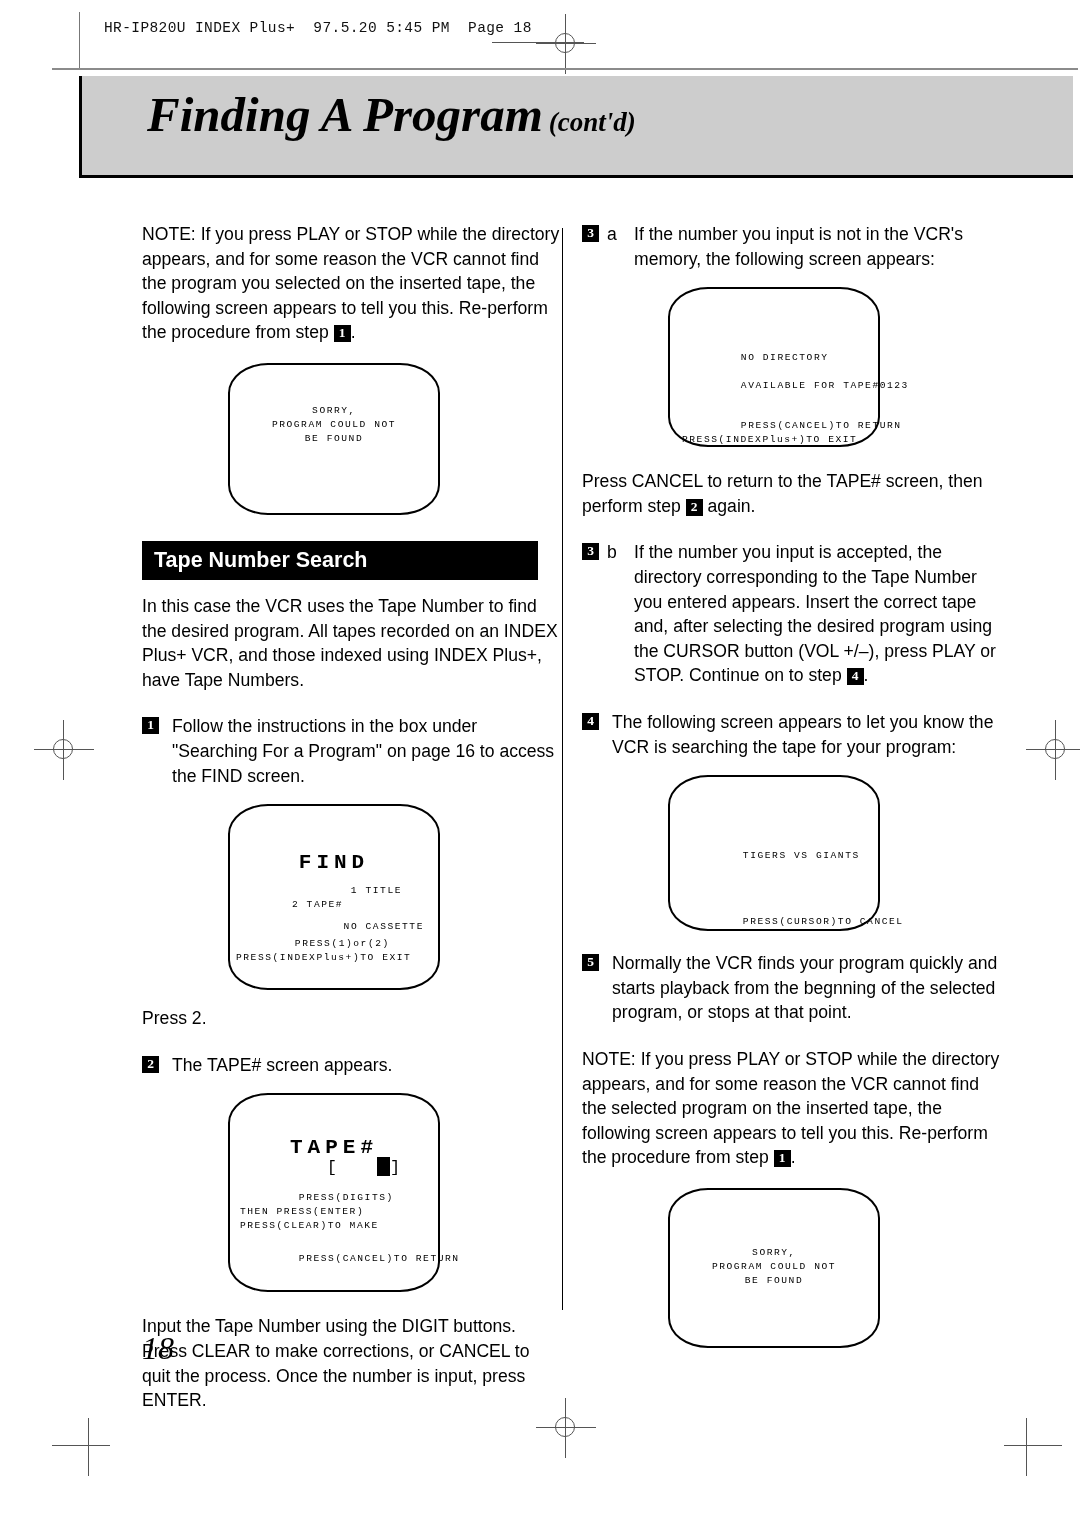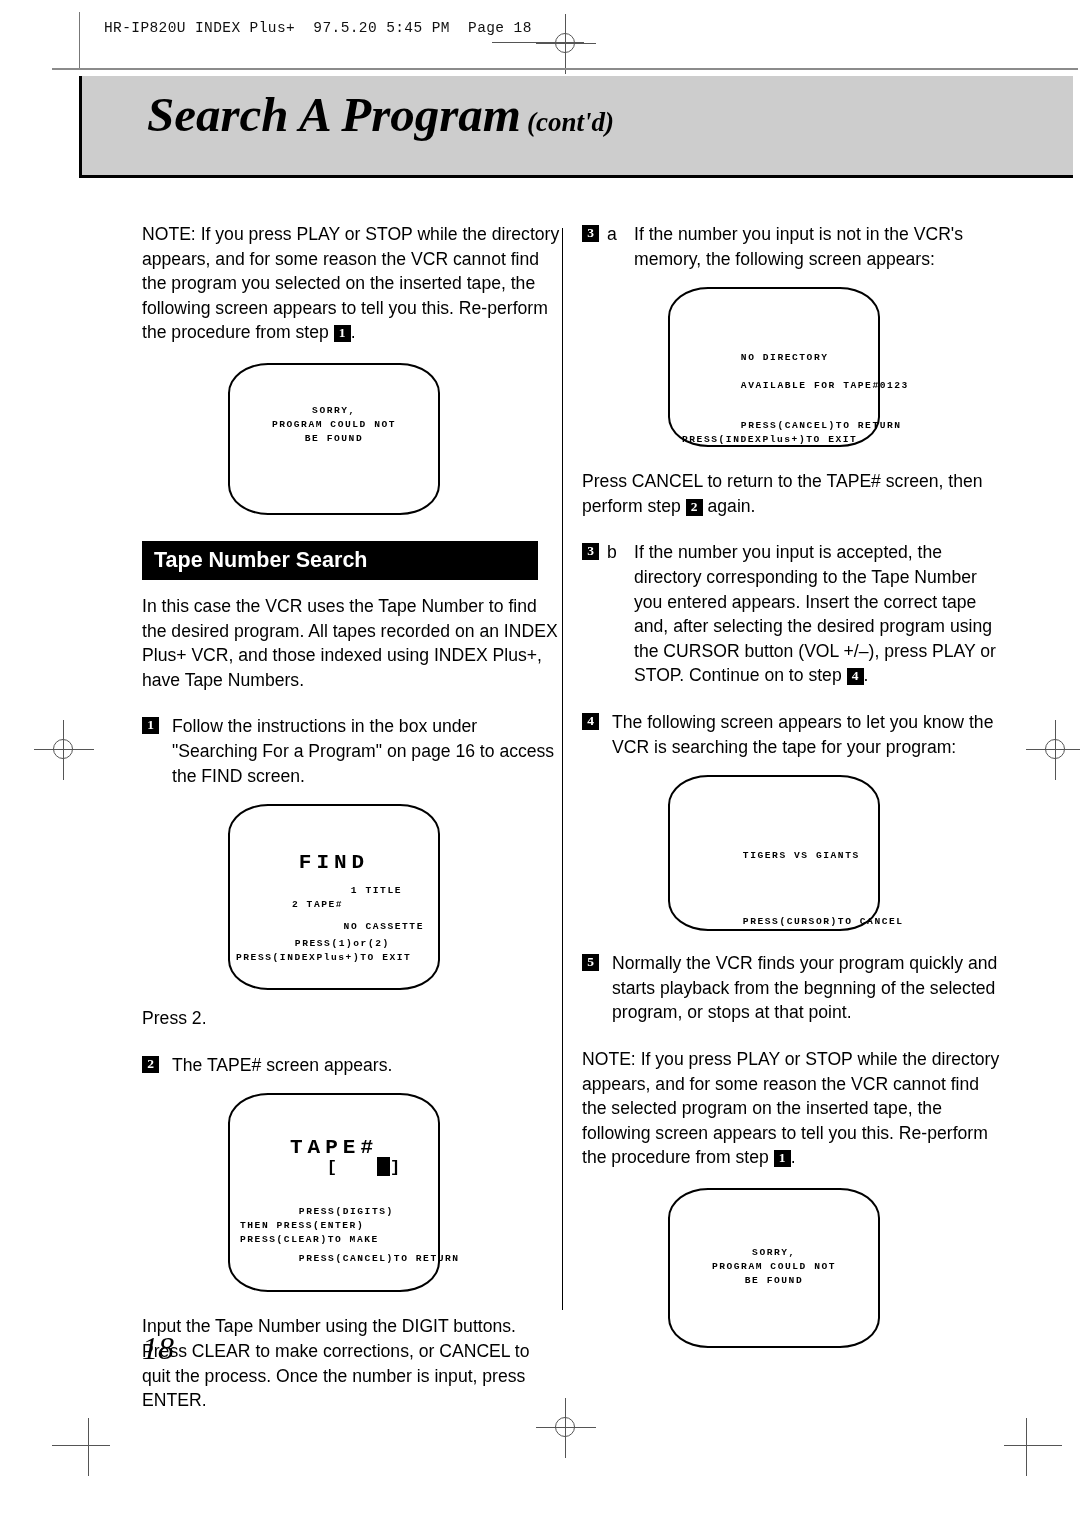--- a/index.html
+++ b/index.html
@@ -221,21 +221,21 @@
     text-align: center;
     line-height: 1;
   }
   .tv-mono {
     font-family: "Liberation Mono", monospace;
     font-size: 9.6px;
     letter-spacing: 1.55px;
     line-height: 13.6px;
     white-space: pre;
   }
-  .tv-mono.bold { font-weight: bold; }
+  .tv-mono.bold { font-weight: normal; }
   .tv-center { text-align: center; }
   .tv-right  { text-align: right; }
   .cursor-block {
     display: inline-block;
     width: 13px;
     height: 19px;
     background: #000;
     vertical-align: -4px;
   }
 
@@ -283,21 +283,21 @@
   <div class="crop-line" style="left:978px; top:1445px; width:58px; height:1px;"></div>
 
   <div class="top-frame-v"></div>
   <div class="slug">HR-IP820U INDEX Plus+  97.5.20 5:45 PM  Page 18</div>
   <div class="slug-rule"></div>
   <div class="top-frame-h"></div>
 
   <div class="title-band">
     <div class="bar-left"></div>
     <div class="page-title">
-      <span>Search A Program</span><span class="contd">(cont'd)</span>
+      <span>Finding A Program</span><span class="contd">(cont'd)</span>
     </div>
   </div>
 
   <div class="col-divider"></div>
 
   <div class="col col-left">
 
     <p class="para"><span>NOTE: If you press PLAY or STOP while the directory appears, and for some reason the VCR cannot find the program you selected on the inserted tape, the following screen appears to tell you this. Re-perform the procedure from step</span> <span class="stepnum">1</span><span>.</span></p>
 
     <div class="tv tv-offset">
@@ -337,21 +337,21 @@
       <span>The TAPE# screen appears.</span>
     </div>
 
     <div class="tv tv-offset" style="margin-top:16px; height:199px;">
       <div class="tv-inner" style="top:14px;">
         <div class="tv-title">TAPE#</div>
       </div>
       <div class="tv-inner tv-center" style="top:48px;">
         <span class="tv-mono bold" style="font-size:17px; letter-spacing:0;">[</span><span style="display:inline-block;width:40px;"></span><span class="cursor-block"></span><span class="tv-mono bold" style="font-size:17px; letter-spacing:0;">]</span>
       </div>
-      <div class="tv-inner" style="top:96px; padding-left:10px;">
+      <div class="tv-inner" style="top:82px; padding-left:10px;">
         <span class="tv-mono bold">PRESS(DIGITS)</span><br><span class="tv-mono bold">THEN PRESS(ENTER)</span><br><span class="tv-mono bold">PRESS(CLEAR)TO MAKE</span>
       </div>
       <div class="tv-inner" style="top:143px; padding-left:10px;">
         <span class="tv-mono bold">PRESS(CANCEL)TO RETURN</span>
       </div>
     </div>
 
     <p class="para" style="margin-top:22px;">Input the Tape Number using the DIGIT buttons. Press CLEAR to make corrections, or CANCEL to quit the process. Once the number is input, press ENTER.</p>
   </div>
 

